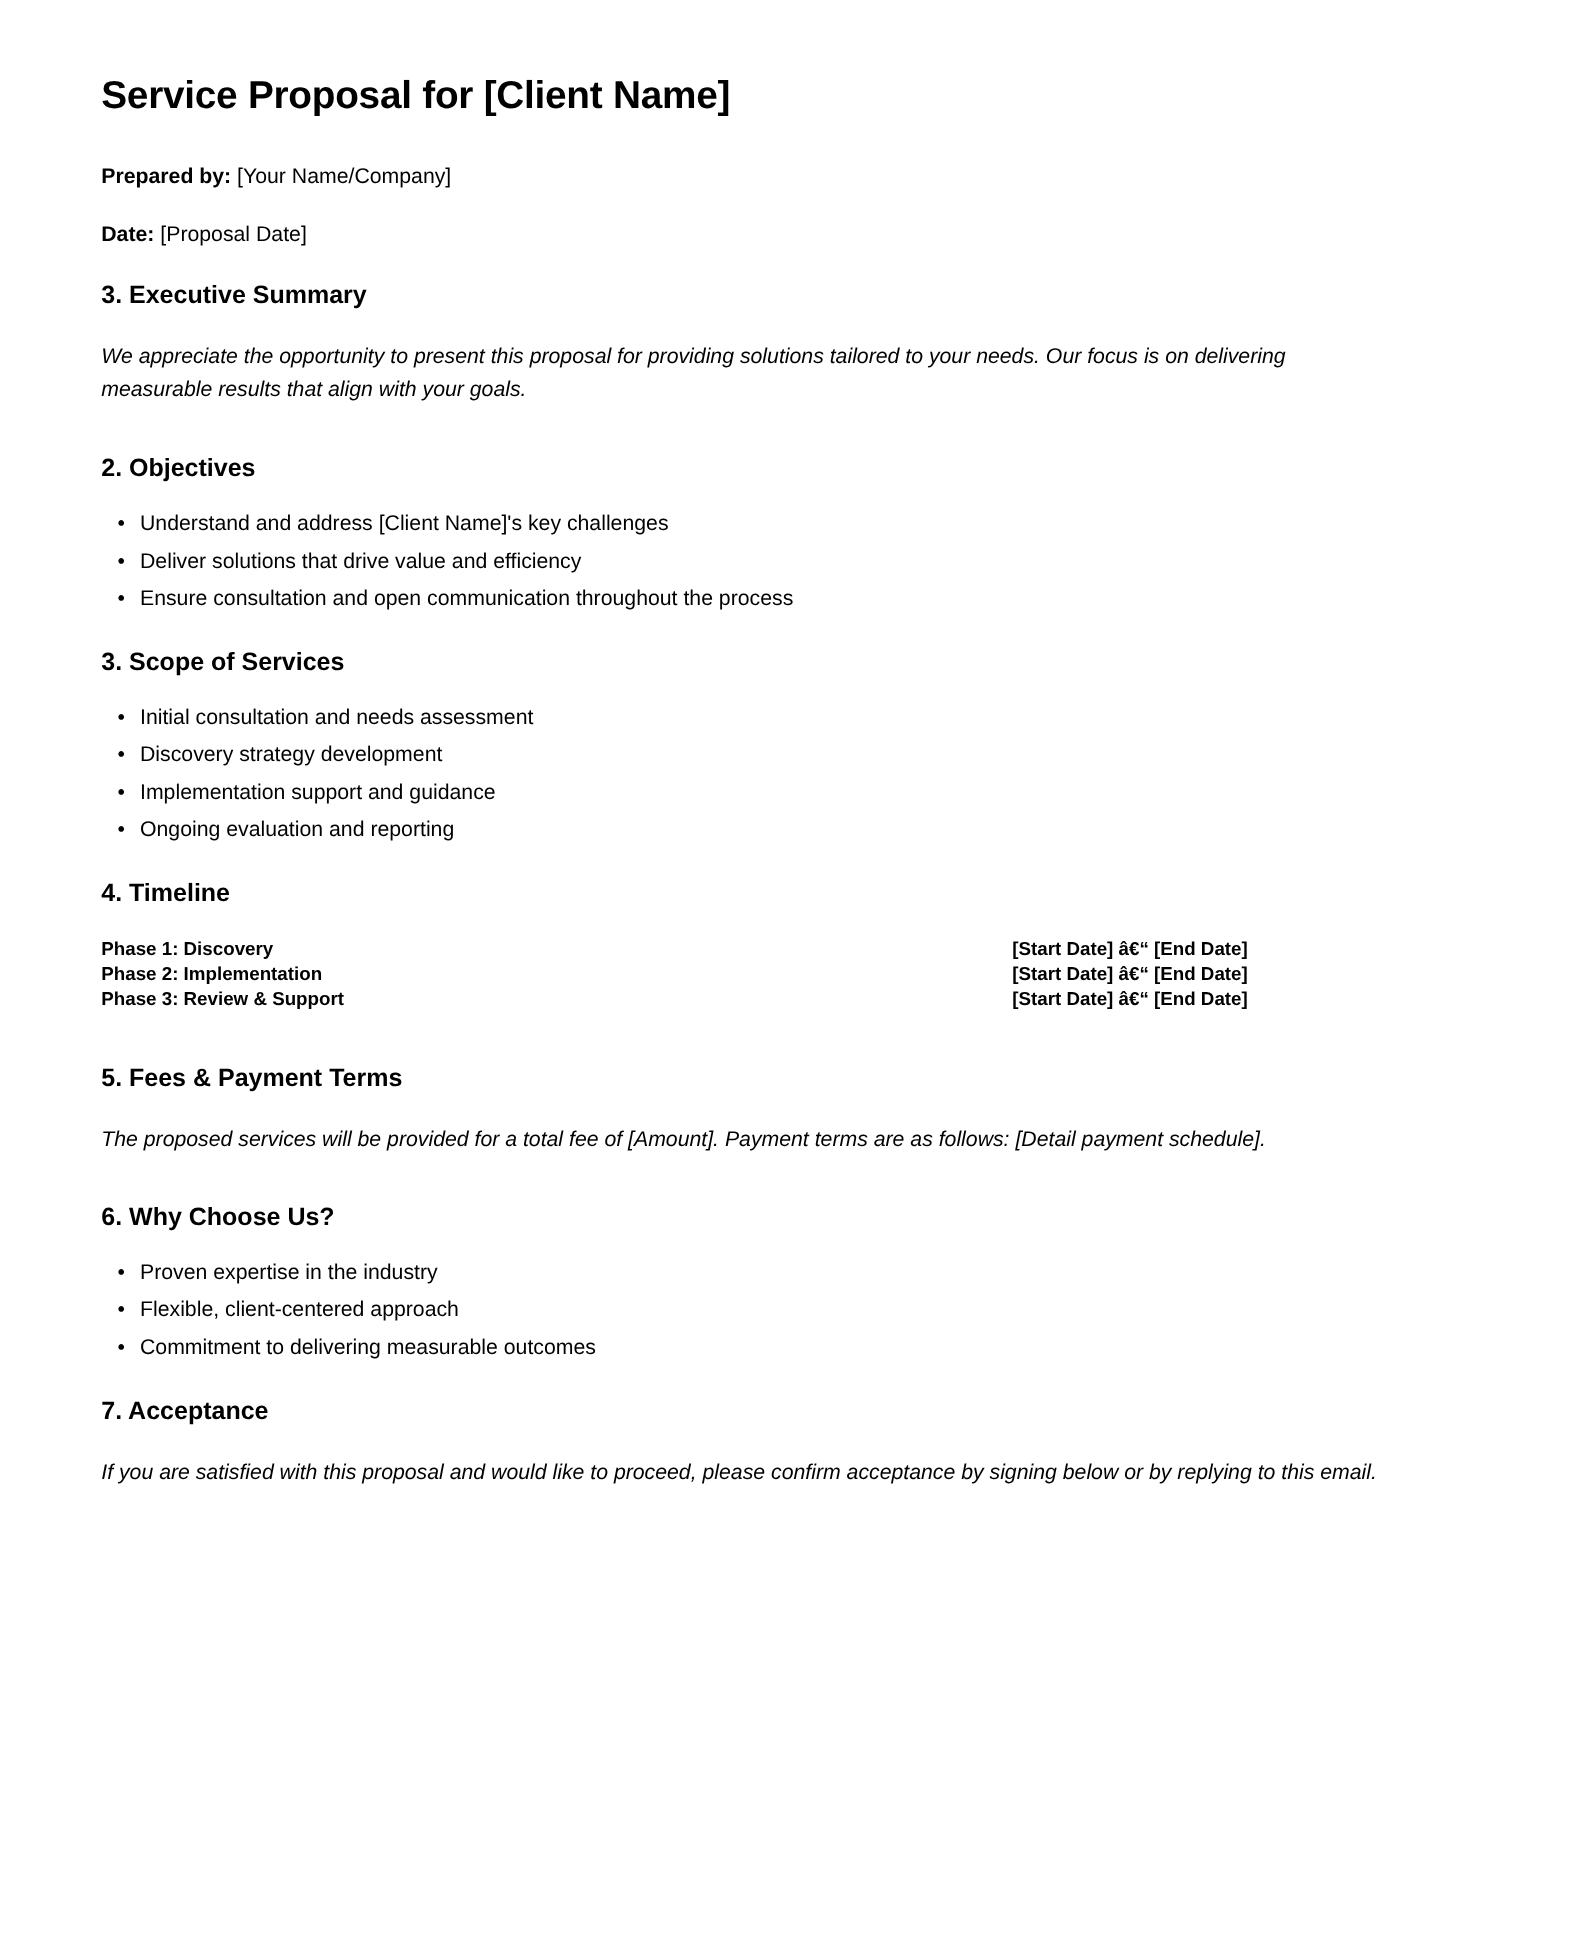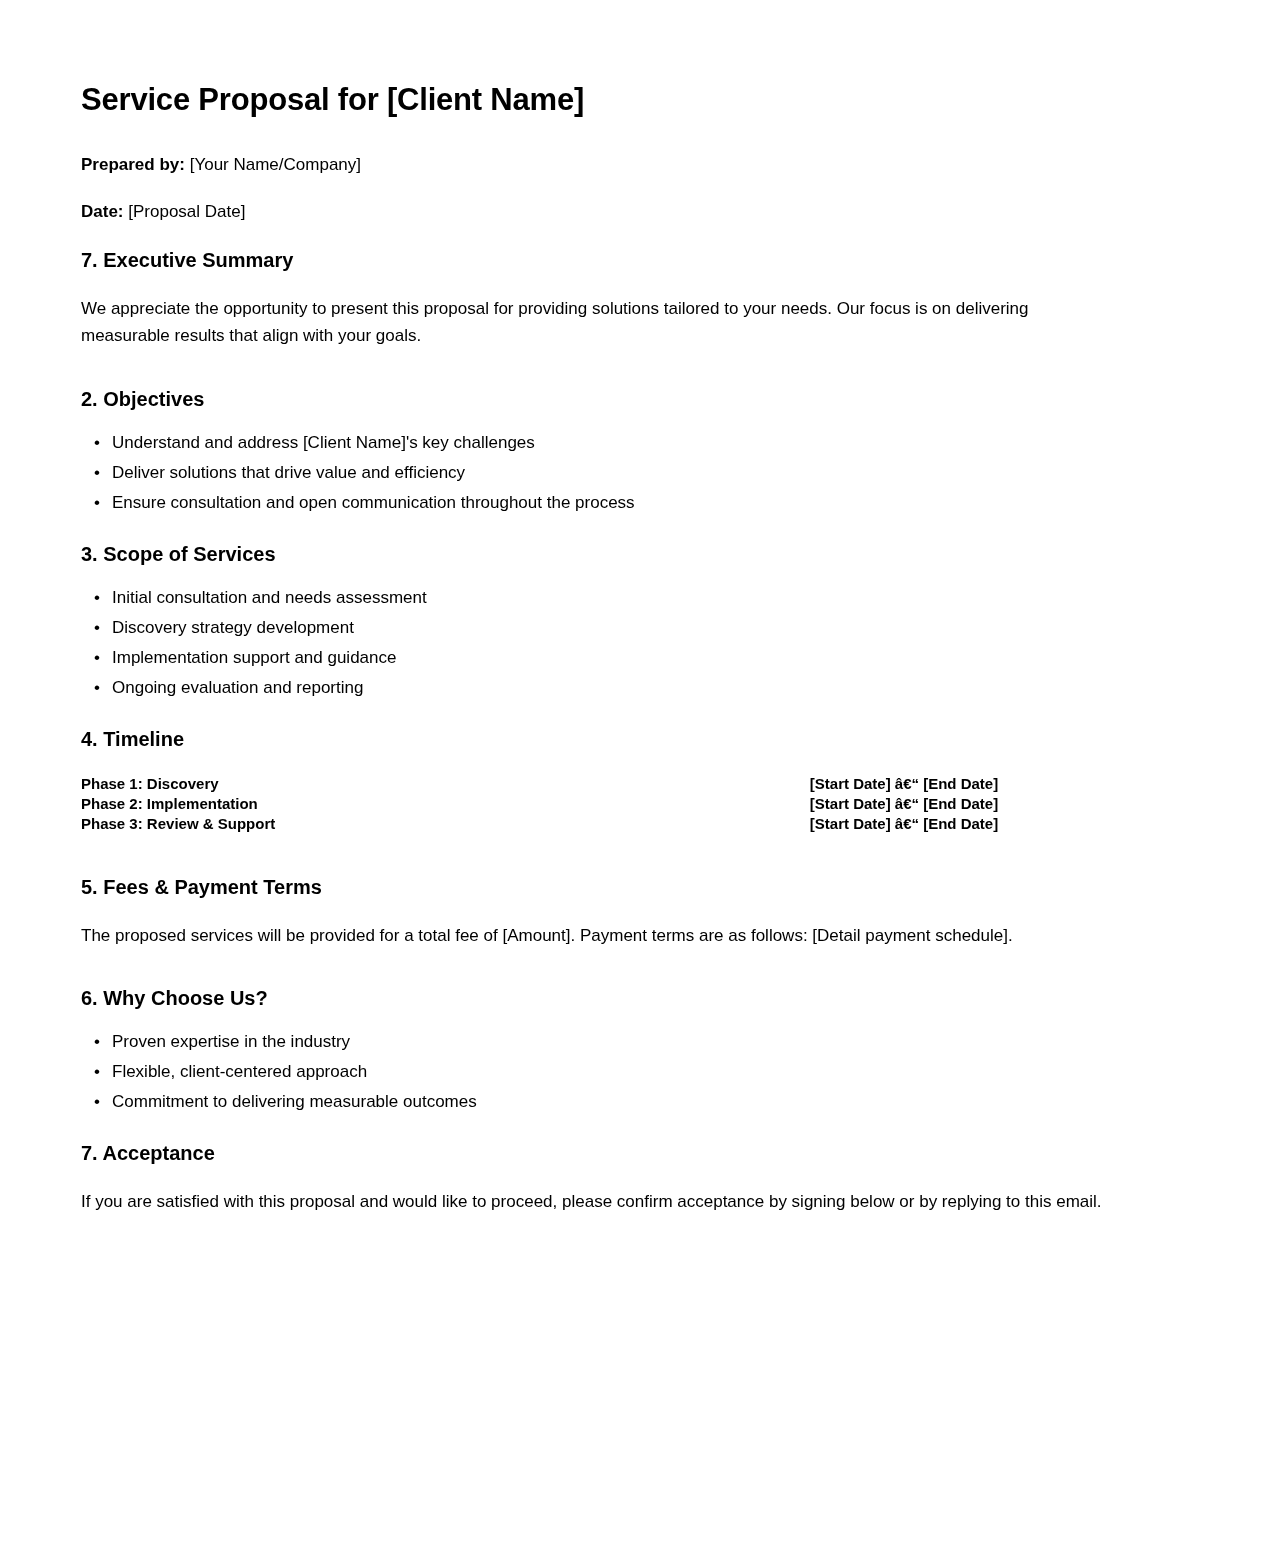--- a/index.html
+++ b/index.html
@@ -12,21 +12,21 @@
     width: 1263px;
     height: 1558px;
     font-family: "Liberation Sans", sans-serif;
     color: #000000;
     -webkit-font-smoothing: antialiased;
   }
   .page {
     box-sizing: border-box;
     width: 1263px;
     min-height: 1558px;
-    padding: 82px 96px 40px 81px;
+    padding: 58px 96px 40px 81px;
     background: #ffffff;
   }
   .doc-title {
     font-size: 31px;
     font-weight: bold;
     line-height: 1.15;
     margin: 0 0 34px 0;
     letter-spacing: -0.2px;
   }
   .meta-line {
@@ -44,20 +44,21 @@
     margin: 0 0 22px 0;
   }
   .section-block {
     margin-bottom: 30px;
   }
   .body-text {
     font-size: 17px;
     line-height: 1.62;
     margin: 0;
     max-width: 1030px;
+    font-style: italic;
   }
   ul.bullets {
     margin: 0;
     padding: 0 0 0 31px;
     list-style: none;
   }
   ul.bullets li {
     font-size: 17px;
     line-height: 1.0;
     margin: 0 0 13px 0;
@@ -110,21 +111,21 @@
     <span class="meta-label">Prepared by:</span>
     <span>[Your Name/Company]</span>
   </p>
 
   <p class="meta-line">
     <span class="meta-label">Date:</span>
     <span>[Proposal Date]</span>
   </p>
 
   <div class="section-block">
-    <h2 class="section-heading">7. Executive Summary</h2>
+    <h2 class="section-heading">3. Executive Summary</h2>
     <p class="body-text gap-after-summary">We appreciate the opportunity to present this proposal for providing solutions tailored to your needs. Our focus is on delivering measurable results that align with your goals.</p>
   </div>
 
   <div class="section-block">
     <h2 class="section-heading">2. Objectives</h2>
     <ul class="bullets gap-after-list">
       <li><span class="bullet-dot">•</span><span>Understand and address [Client Name]'s key challenges</span></li>
       <li><span class="bullet-dot">•</span><span>Deliver solutions that drive value and efficiency</span></li>
       <li><span class="bullet-dot">•</span><span>Ensure consultation and open communication throughout the process</span></li>
     </ul>

